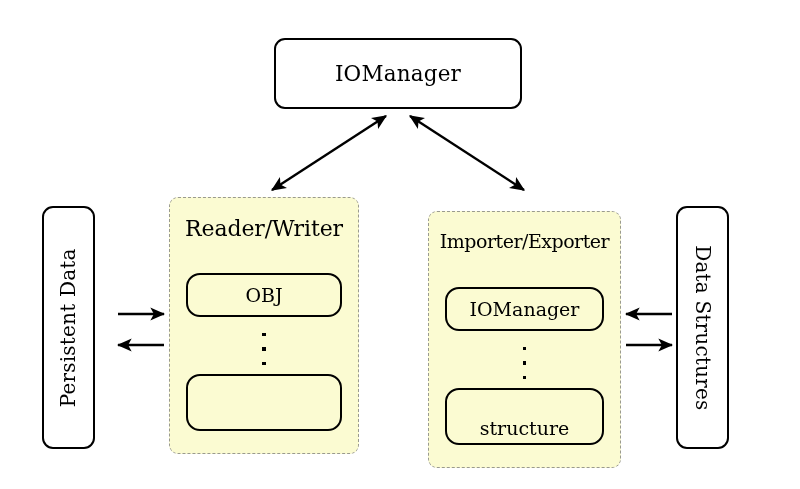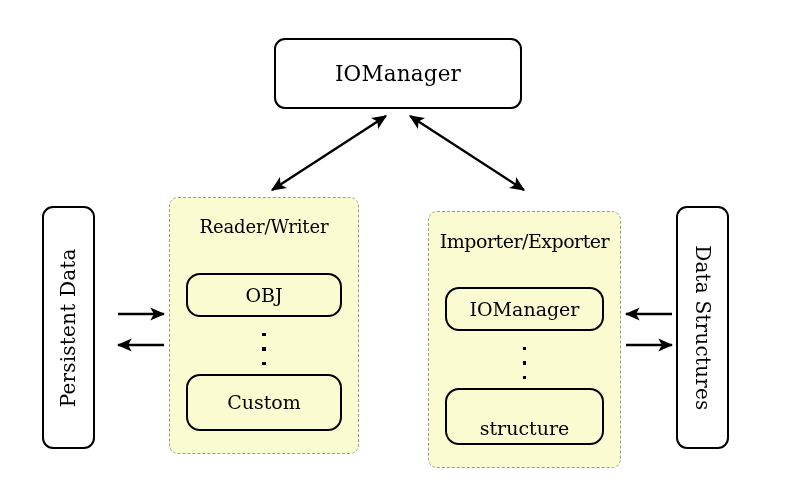--- a/index.html
+++ b/index.html
@@ -91,21 +91,21 @@
     top: 211px;
     width: 193px;
     height: 257px;
   }
   .group-title {
     position: absolute;
     left: 0;
     right: 0;
     top: 18px;
     text-align: center;
-    font-size: 18px;
+    font-size: 22px;
     white-space: nowrap;
     letter-spacing: -0.1px;
   }
   #group-importer-exporter .group-title {
     font-size: 19px;
     letter-spacing: -0.5px;
   }
 
   
   .subnode {
@@ -190,21 +190,21 @@
     </div>
 
     <div class="vdots">
       <i></i>
       <i></i>
       <i></i>
     </div>
 
     <div class="subnode bottom">
       <span>
-        <span>Custom</span><br>
+        <br>
       </span>
     </div>
   </div>
 
   <div class="group" id="group-importer-exporter">
     <div class="group-title">Importer/Exporter</div>
 
     <div class="subnode top">
       <span>IOManager</span>
     </div>

